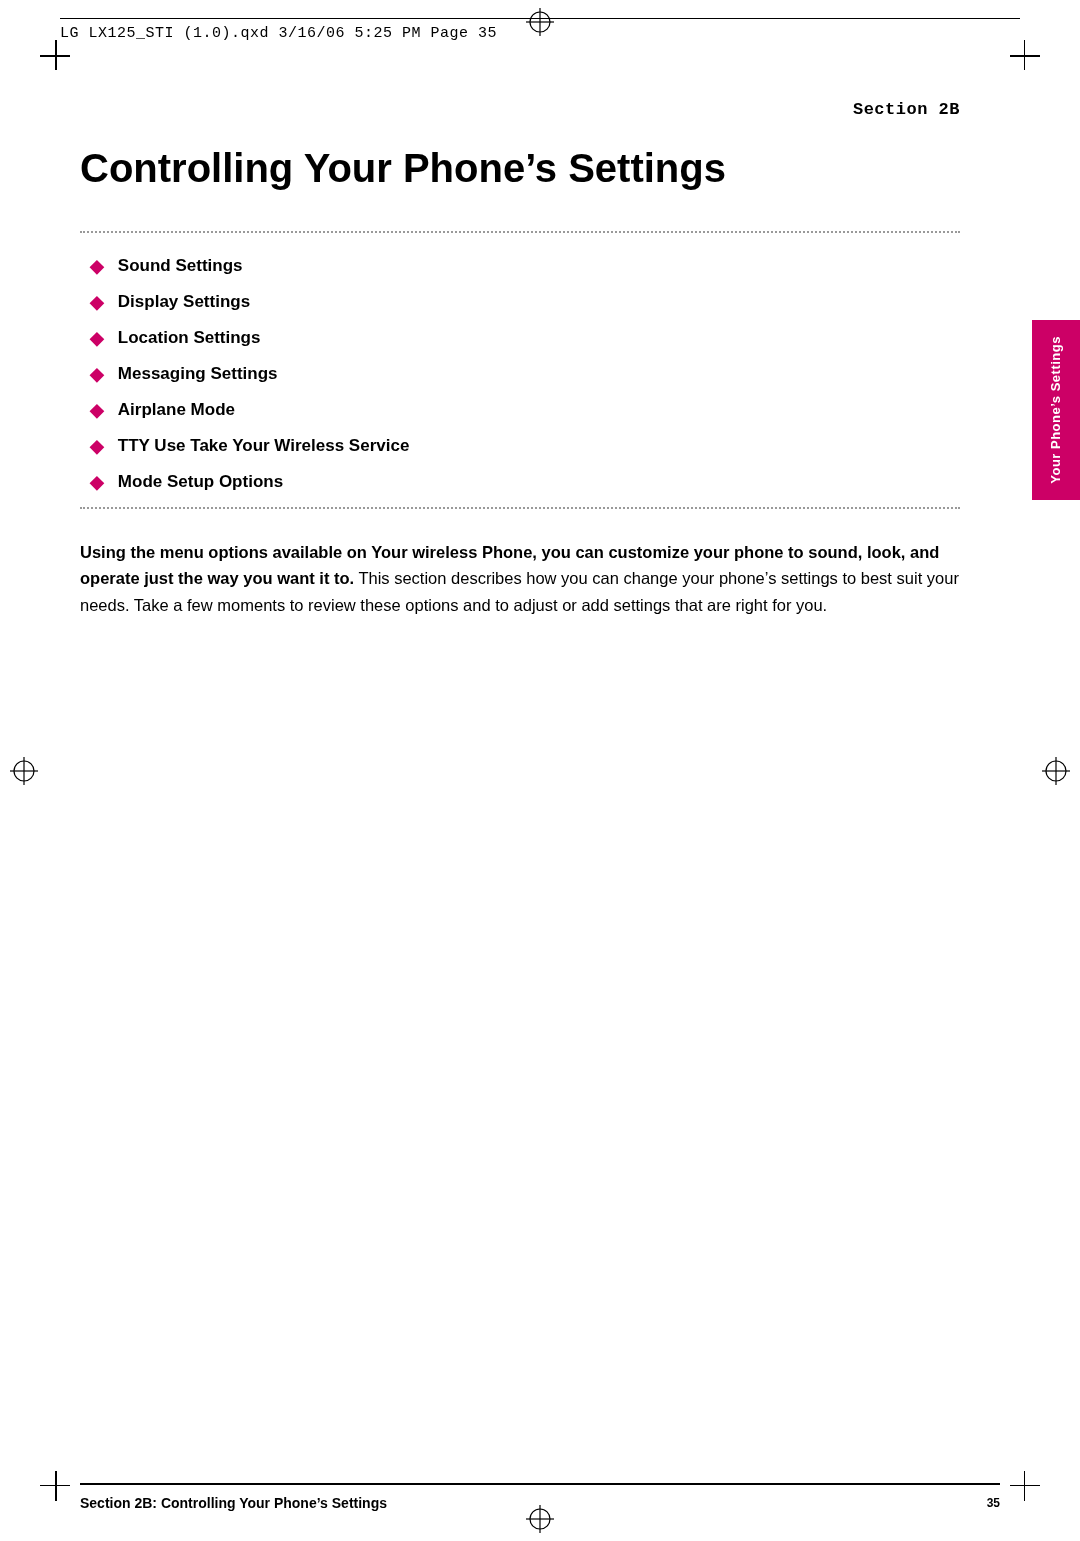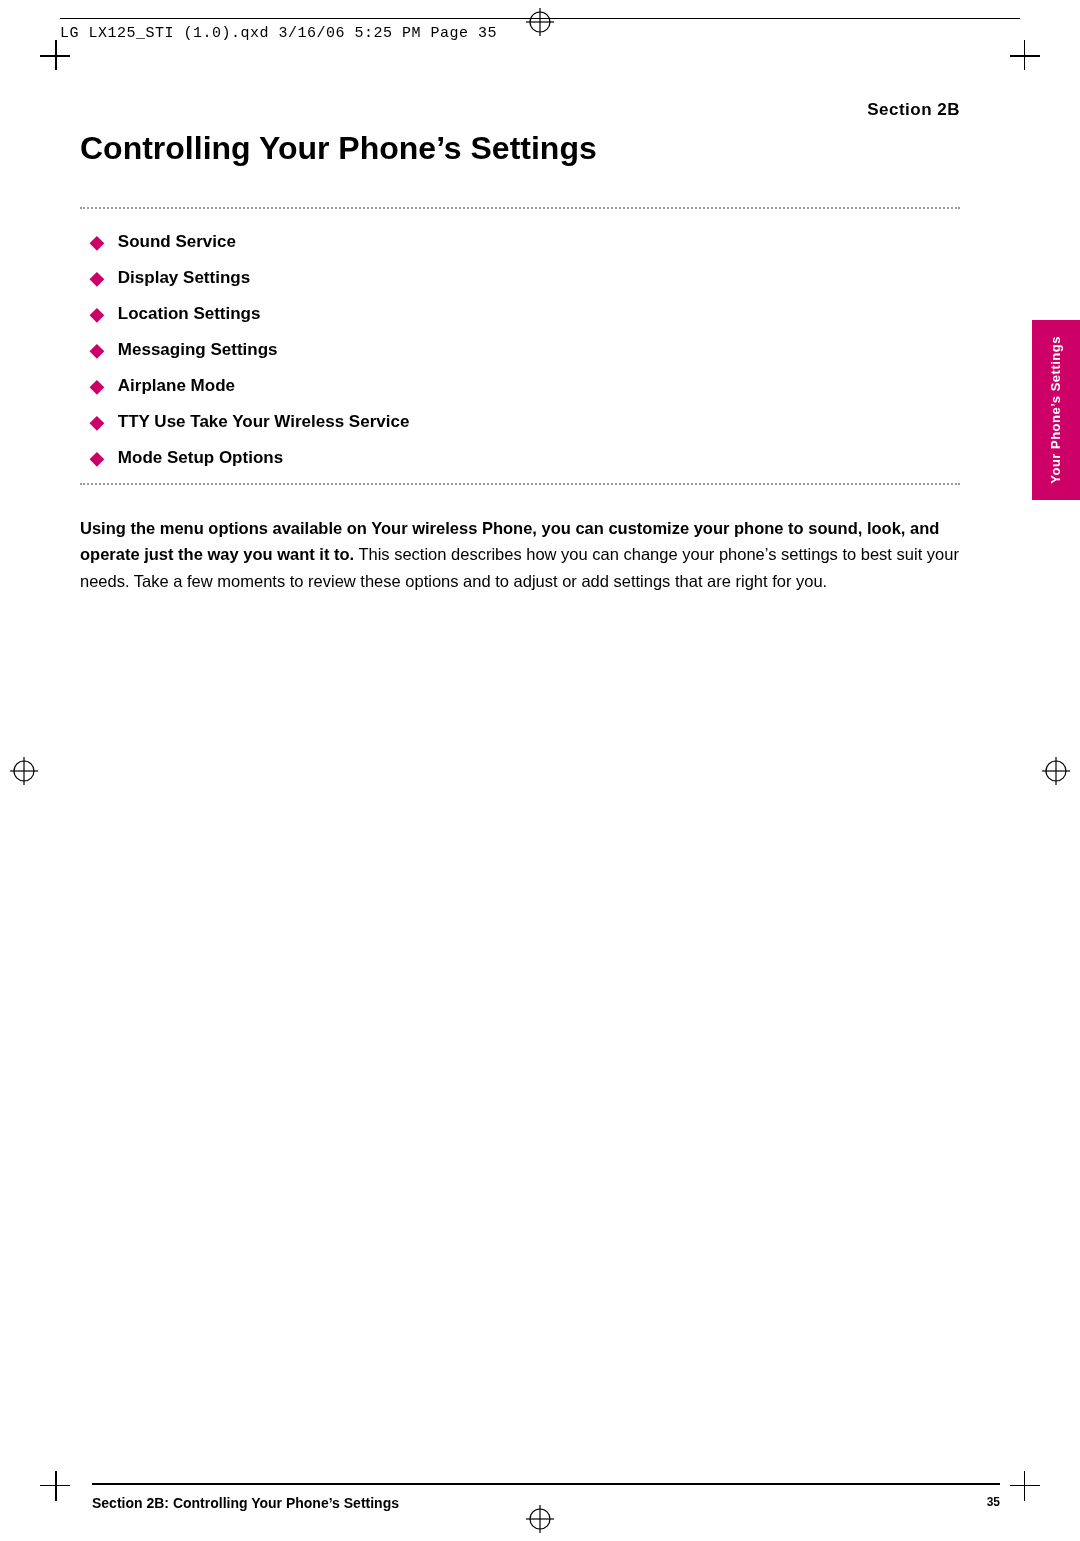--- a/index.html
+++ b/index.html
@@ -90,41 +90,41 @@
       top: 80px;
       left: 80px;
       right: 120px;
       bottom: 80px;
     }
 
     
     .section-label {
       text-align: right;
       font-size: 17px;
-      font-family: Liberation Sans, sans-serif;
+      font-family: Liberation Mono, monospace;
       color: #000;
       margin-bottom: 10px;
       margin-top: 20px;
       font-weight: normal;
       letter-spacing: 0.5px;
     }
 
     .section-label span {
       font-weight: bold;
     }
 
     
     .main-title {
-      font-size: 32px;
+      font-size: 40px;
       font-family: Arial, Helvetica, sans-serif;
       font-weight: bold;
       color: #000;
       line-height: 1.15;
       margin-bottom: 40px;
-      margin-top: 10px;
+      margin-top: 26px;
     }
 
     
     .in-this-section-heading {
       font-size: 20px;
       font-family: Arial, Helvetica, sans-serif;
       font-weight: bold;
       color: #000;
       margin-bottom: 8px;
     }
@@ -205,24 +205,25 @@
       text-align: center;
       line-height: 1.2;
       white-space: nowrap;
       letter-spacing: 0.5px;
     }
 
     
     .footer {
       position: absolute;
       bottom: 30px;
-      left: 92px;
+      left: 80px;
       right: 80px;
       display: flex;
       justify-content: space-between;
+      align-items: center;
       border-top: 2px solid #000;
       padding-top: 10px;
     }
 
     .footer-text-left {
       font-family: Arial, Helvetica, sans-serif;
       font-size: 14px;
       font-weight: bold;
       color: #000;
     }
@@ -357,21 +358,21 @@
       <span>Section </span><span>2B</span>
     </div>
 
     <h1 class="main-title">Controlling Your Phone’s Settings</h1>
 
     <hr class="dotted-divider">
 
     <ul class="bullet-list">
       <li>
         <span class="bullet-diamond">◆</span>
-        <span>Sound Service</span>
+        <span>Sound Settings</span>
       </li>
       <li>
         <span class="bullet-diamond">◆</span>
         <span>Display Settings</span>
       </li>
       <li>
         <span class="bullet-diamond">◆</span>
         <span>Location Settings</span>
       </li>
       <li>

